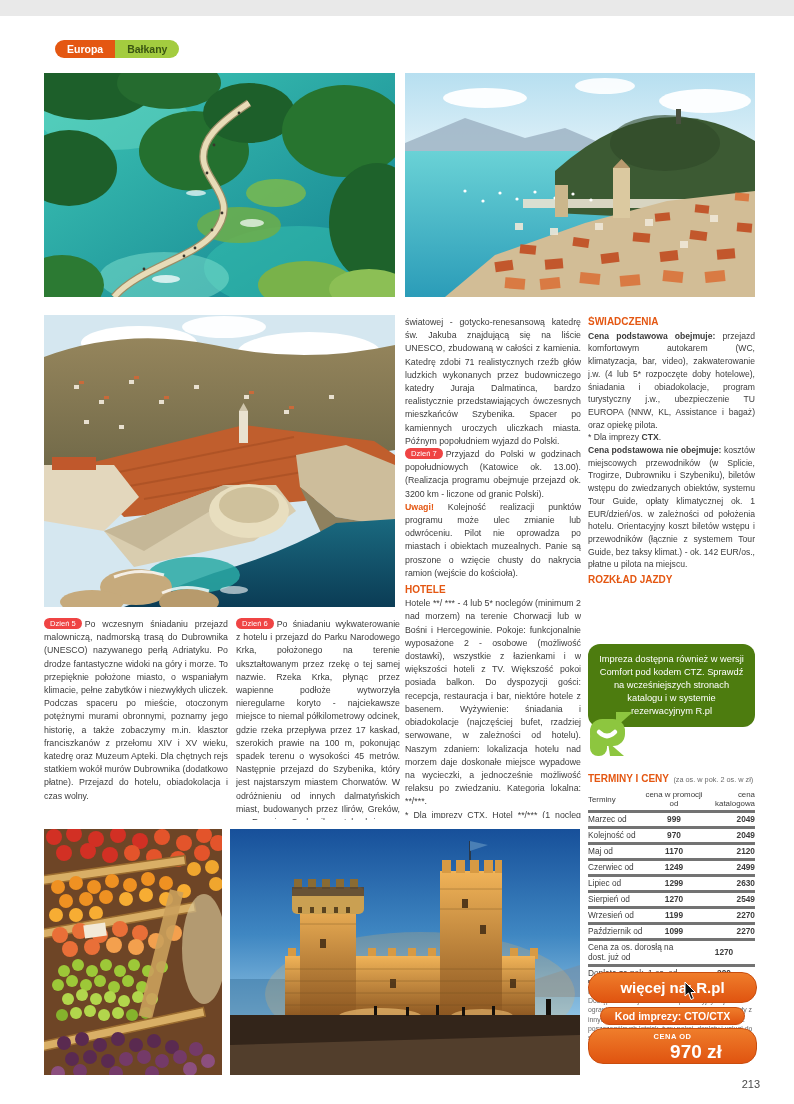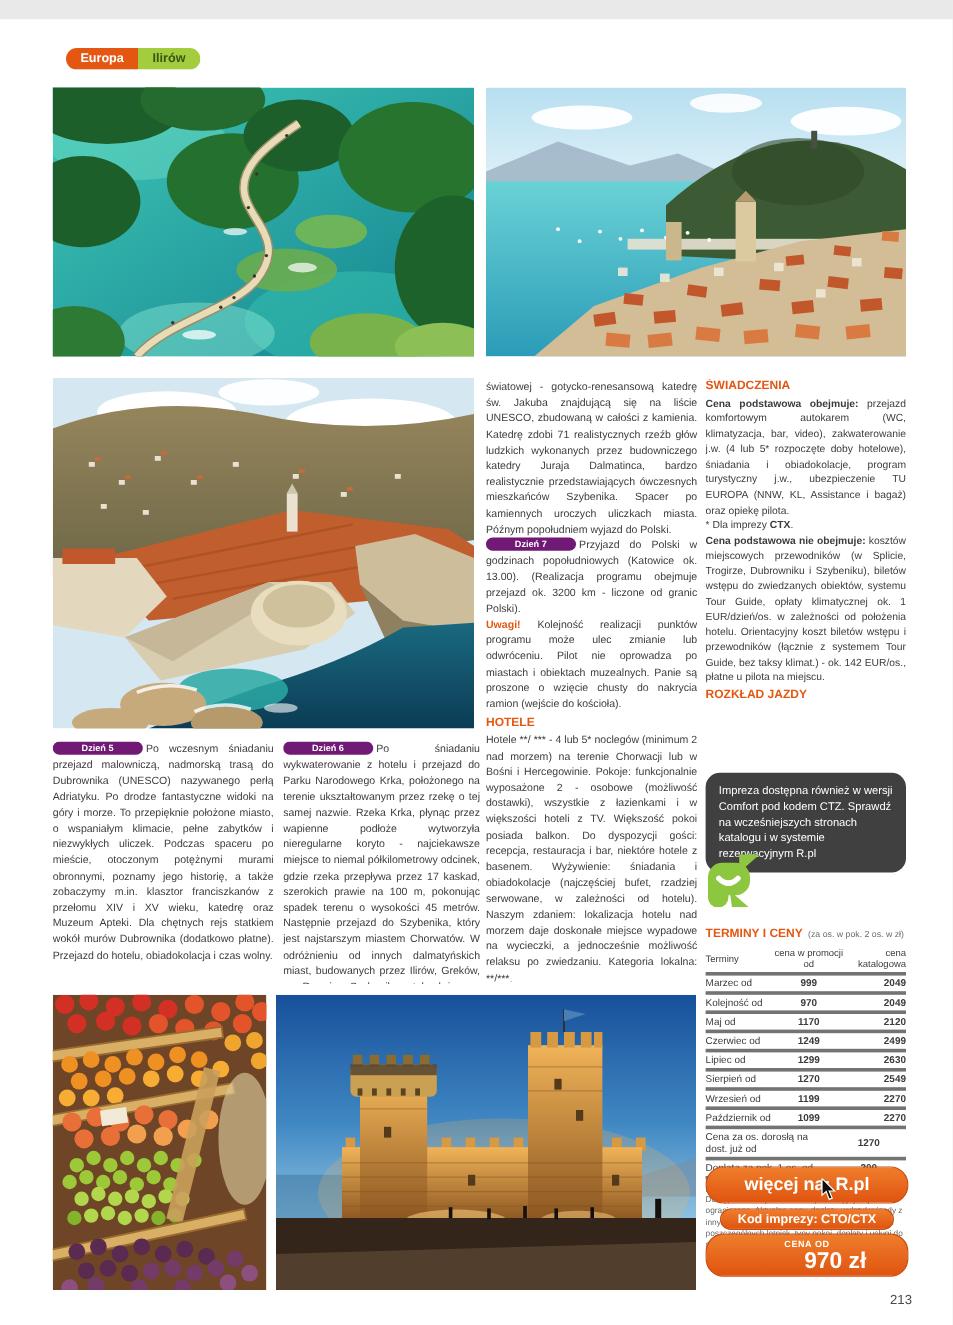--- a/index.html
+++ b/index.html
@@ -12,30 +12,30 @@
   .tag-orange{background:#e45712;color:#fff;padding:0 12px;}
   .tag-green{background:#a3cc3f;color:#3a5512;padding:0 12px;}
 
   
   .photo{display:block;}
   .photo svg{display:block;width:100%;height:100%;}
 
   
   .body-text{font-size:8.8px;line-height:13.2px;text-align:justify;color:#3c3c3c;}
   .body-text p{margin:0;}
-  .day-badge{display:inline-block;background:#701a75;color:#fff;font-weight:bold;font-size:7.6px;
-             line-height:11px;padding:0 24px;border-radius:6px;margin-right:3px;position:relative;top:-1px;}
+  .day-badge{display:inline-block;background:#ef4444;color:#fff;font-weight:normal;font-size:7.6px;
+             line-height:11px;padding:0 6px;border-radius:6px;margin-right:3px;position:relative;top:-1px;}
   .orange-b{color:#e45712;font-weight:bold;}
   .h-orange{color:#e45712;font-weight:bold;font-size:10px;margin:3px 0 1px;text-align:left;}
 
   
   .rail-text{font-size:8.6px;line-height:12.7px;text-align:justify;}
   .rail-text p{margin:0;}
 
-  .bubble{background:#404040;border-radius:12px;color:#fff;font-size:9.3px;line-height:13px;padding:9px 11px;text-align:left;}
+  .bubble{background:#4d7c0f;border-radius:12px;color:#fff;font-size:9.3px;line-height:13px;padding:9px 11px;text-align:center;}
   .bubble-tail{width:0;height:0;border-top:15px solid #8dc63f;border-right:17px solid transparent;}
 
   
   .pt-title{font-size:10px;font-weight:bold;color:#e45712;}
   .pt-title-note{font-size:7.3px;font-weight:normal;color:#6b6b6b;}
   .pt-row{display:flex;align-items:center;border-bottom:3px solid #737373;padding:1px 0 2px;font-size:8.3px;}
   .pt-month{flex:1;text-align:left;}
   .pt-promo{width:58px;text-align:center;font-weight:bold;}
   .pt-cat{width:52px;text-align:right;font-weight:bold;}
   .pt-head{font-size:7.9px;color:#3c3c3c;}
@@ -54,21 +54,21 @@
 
   .pagenum{font-size:11px;color:#4a4a4a;}
 </style>
 </head>
 <body>
 
 <div class="page">
 
   <div class="abs tagbar">
     <span class="tag-orange">Europa</span>
-    <span class="tag-green">Ilirów</span>
+    <span class="tag-green">Bałkany</span>
   </div>
 
   <div class="abs photo" style="left:44px;top:57px;width:351px;height:224px;">
     <svg viewBox="0 0 351 224" preserveAspectRatio="none">
       <defs>
         <linearGradient id="w1" x1="0" y1="0" x2="1" y2="1">
           <stop offset="0" stop-color="#3fc8b6"></stop>
             <stop offset="1" stop-color="#12808f"></stop>
         </linearGradient>
       </defs>

